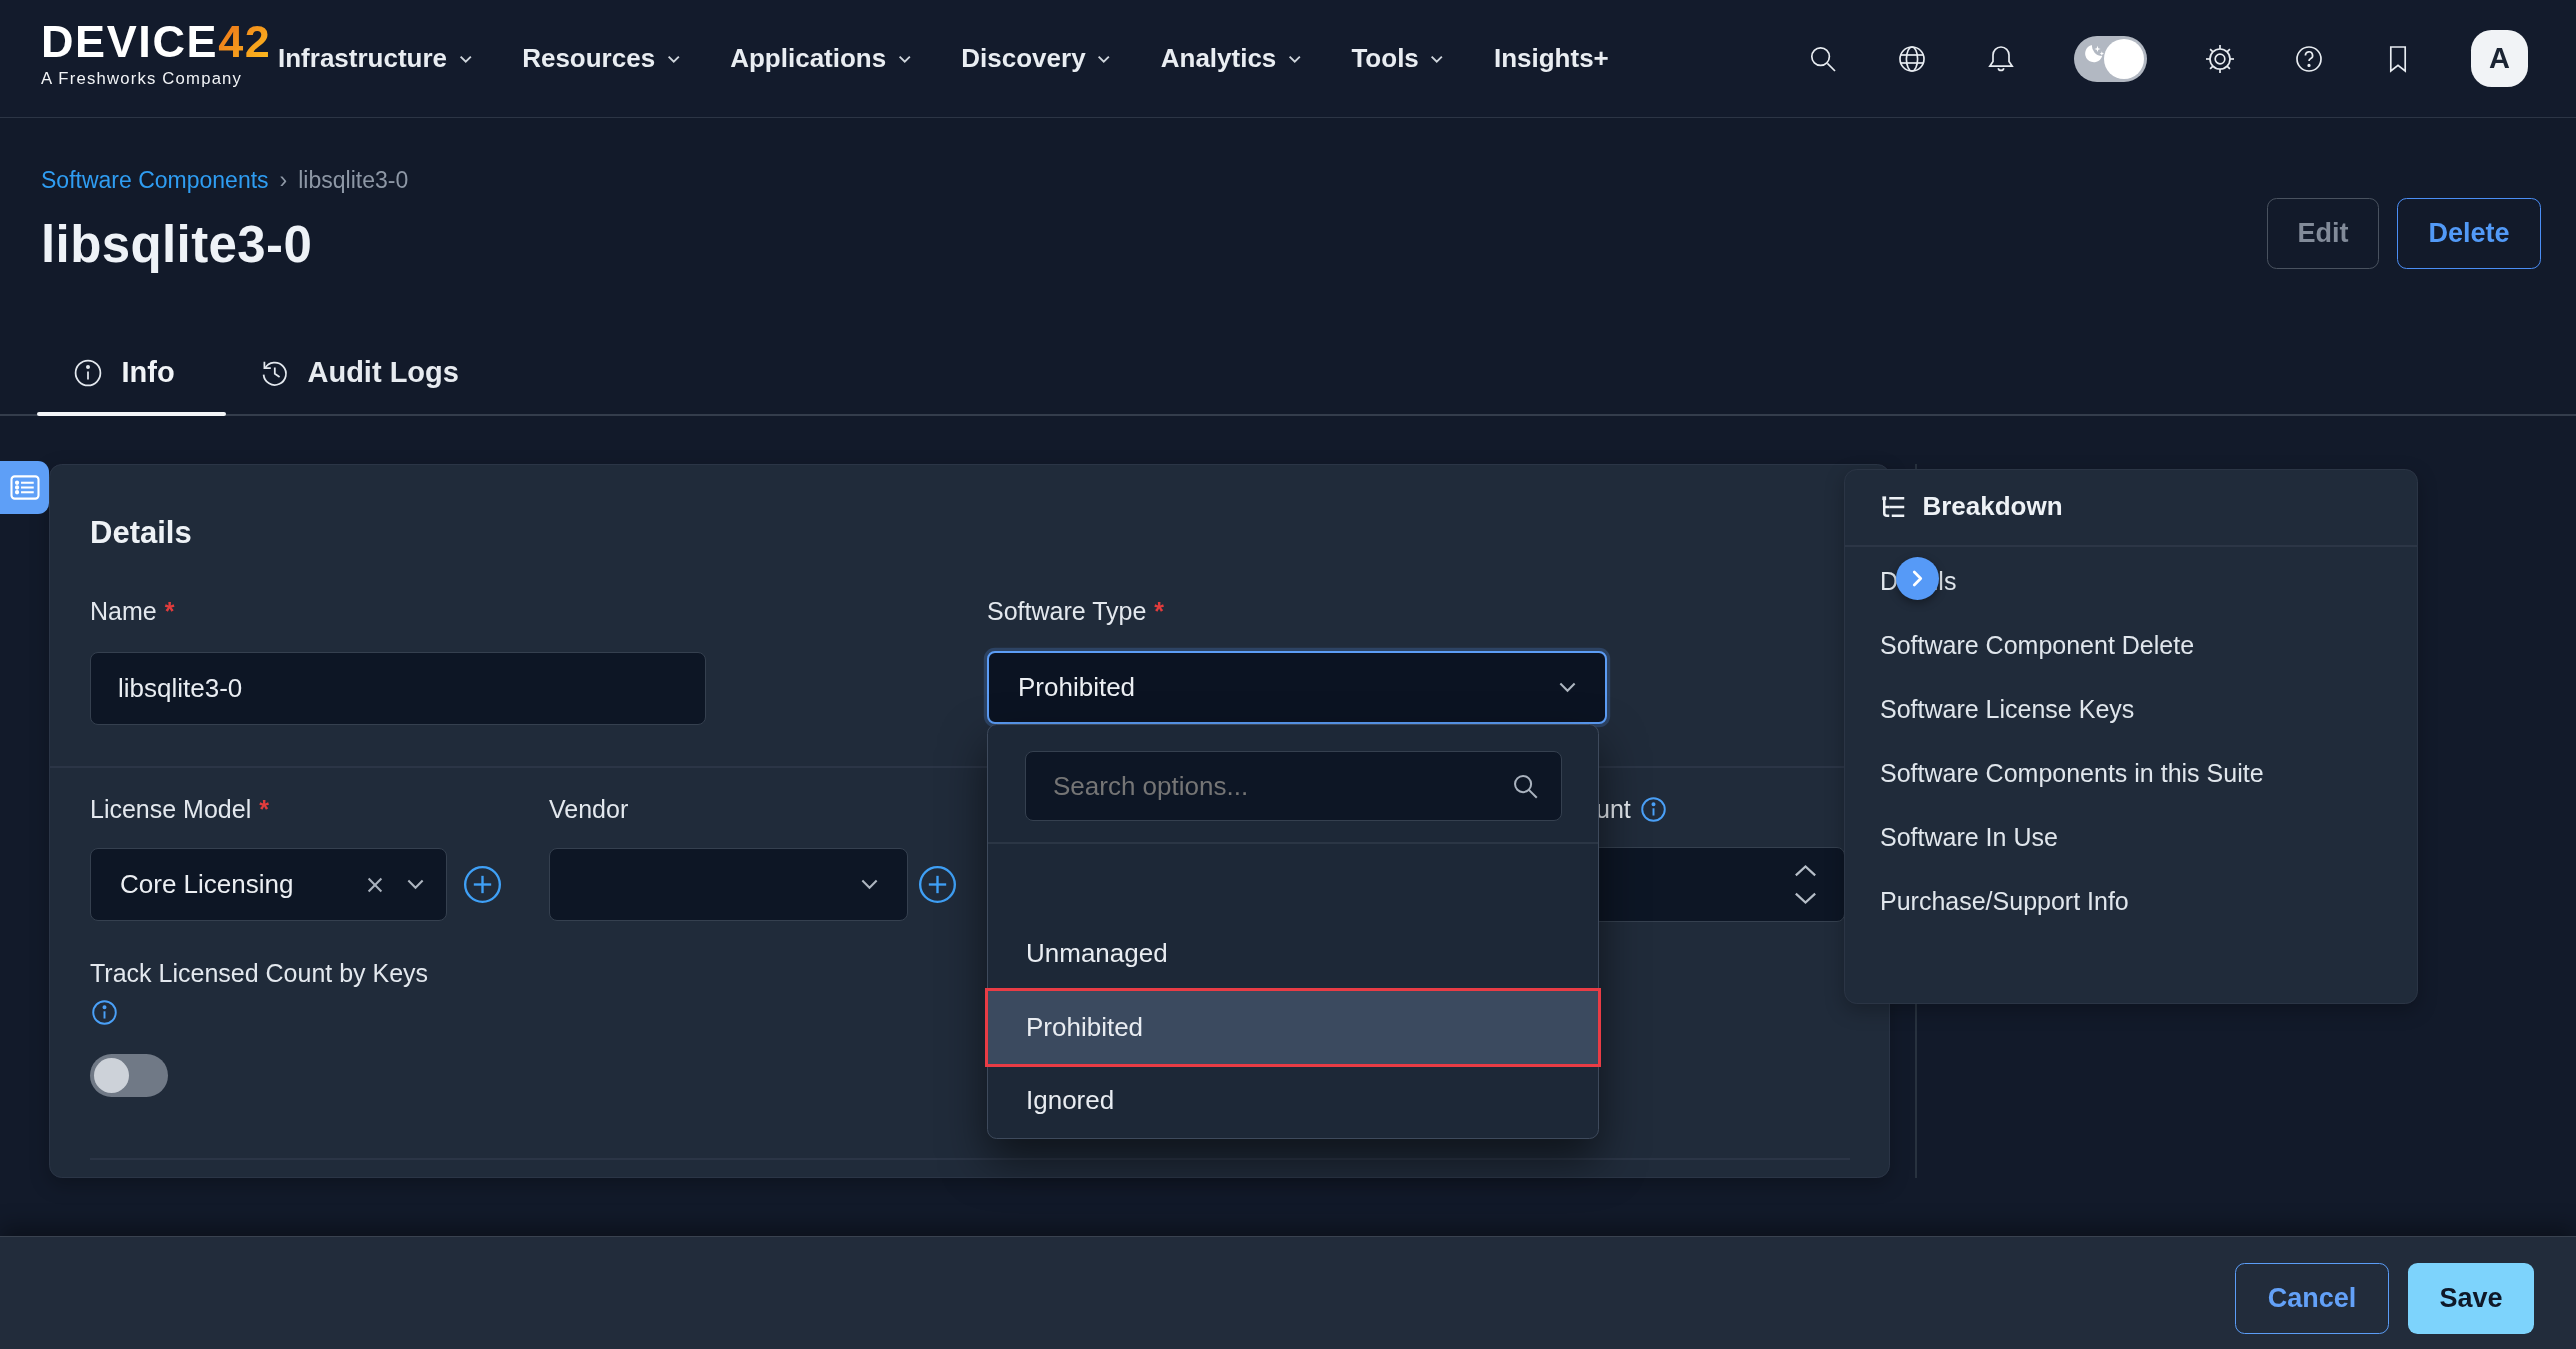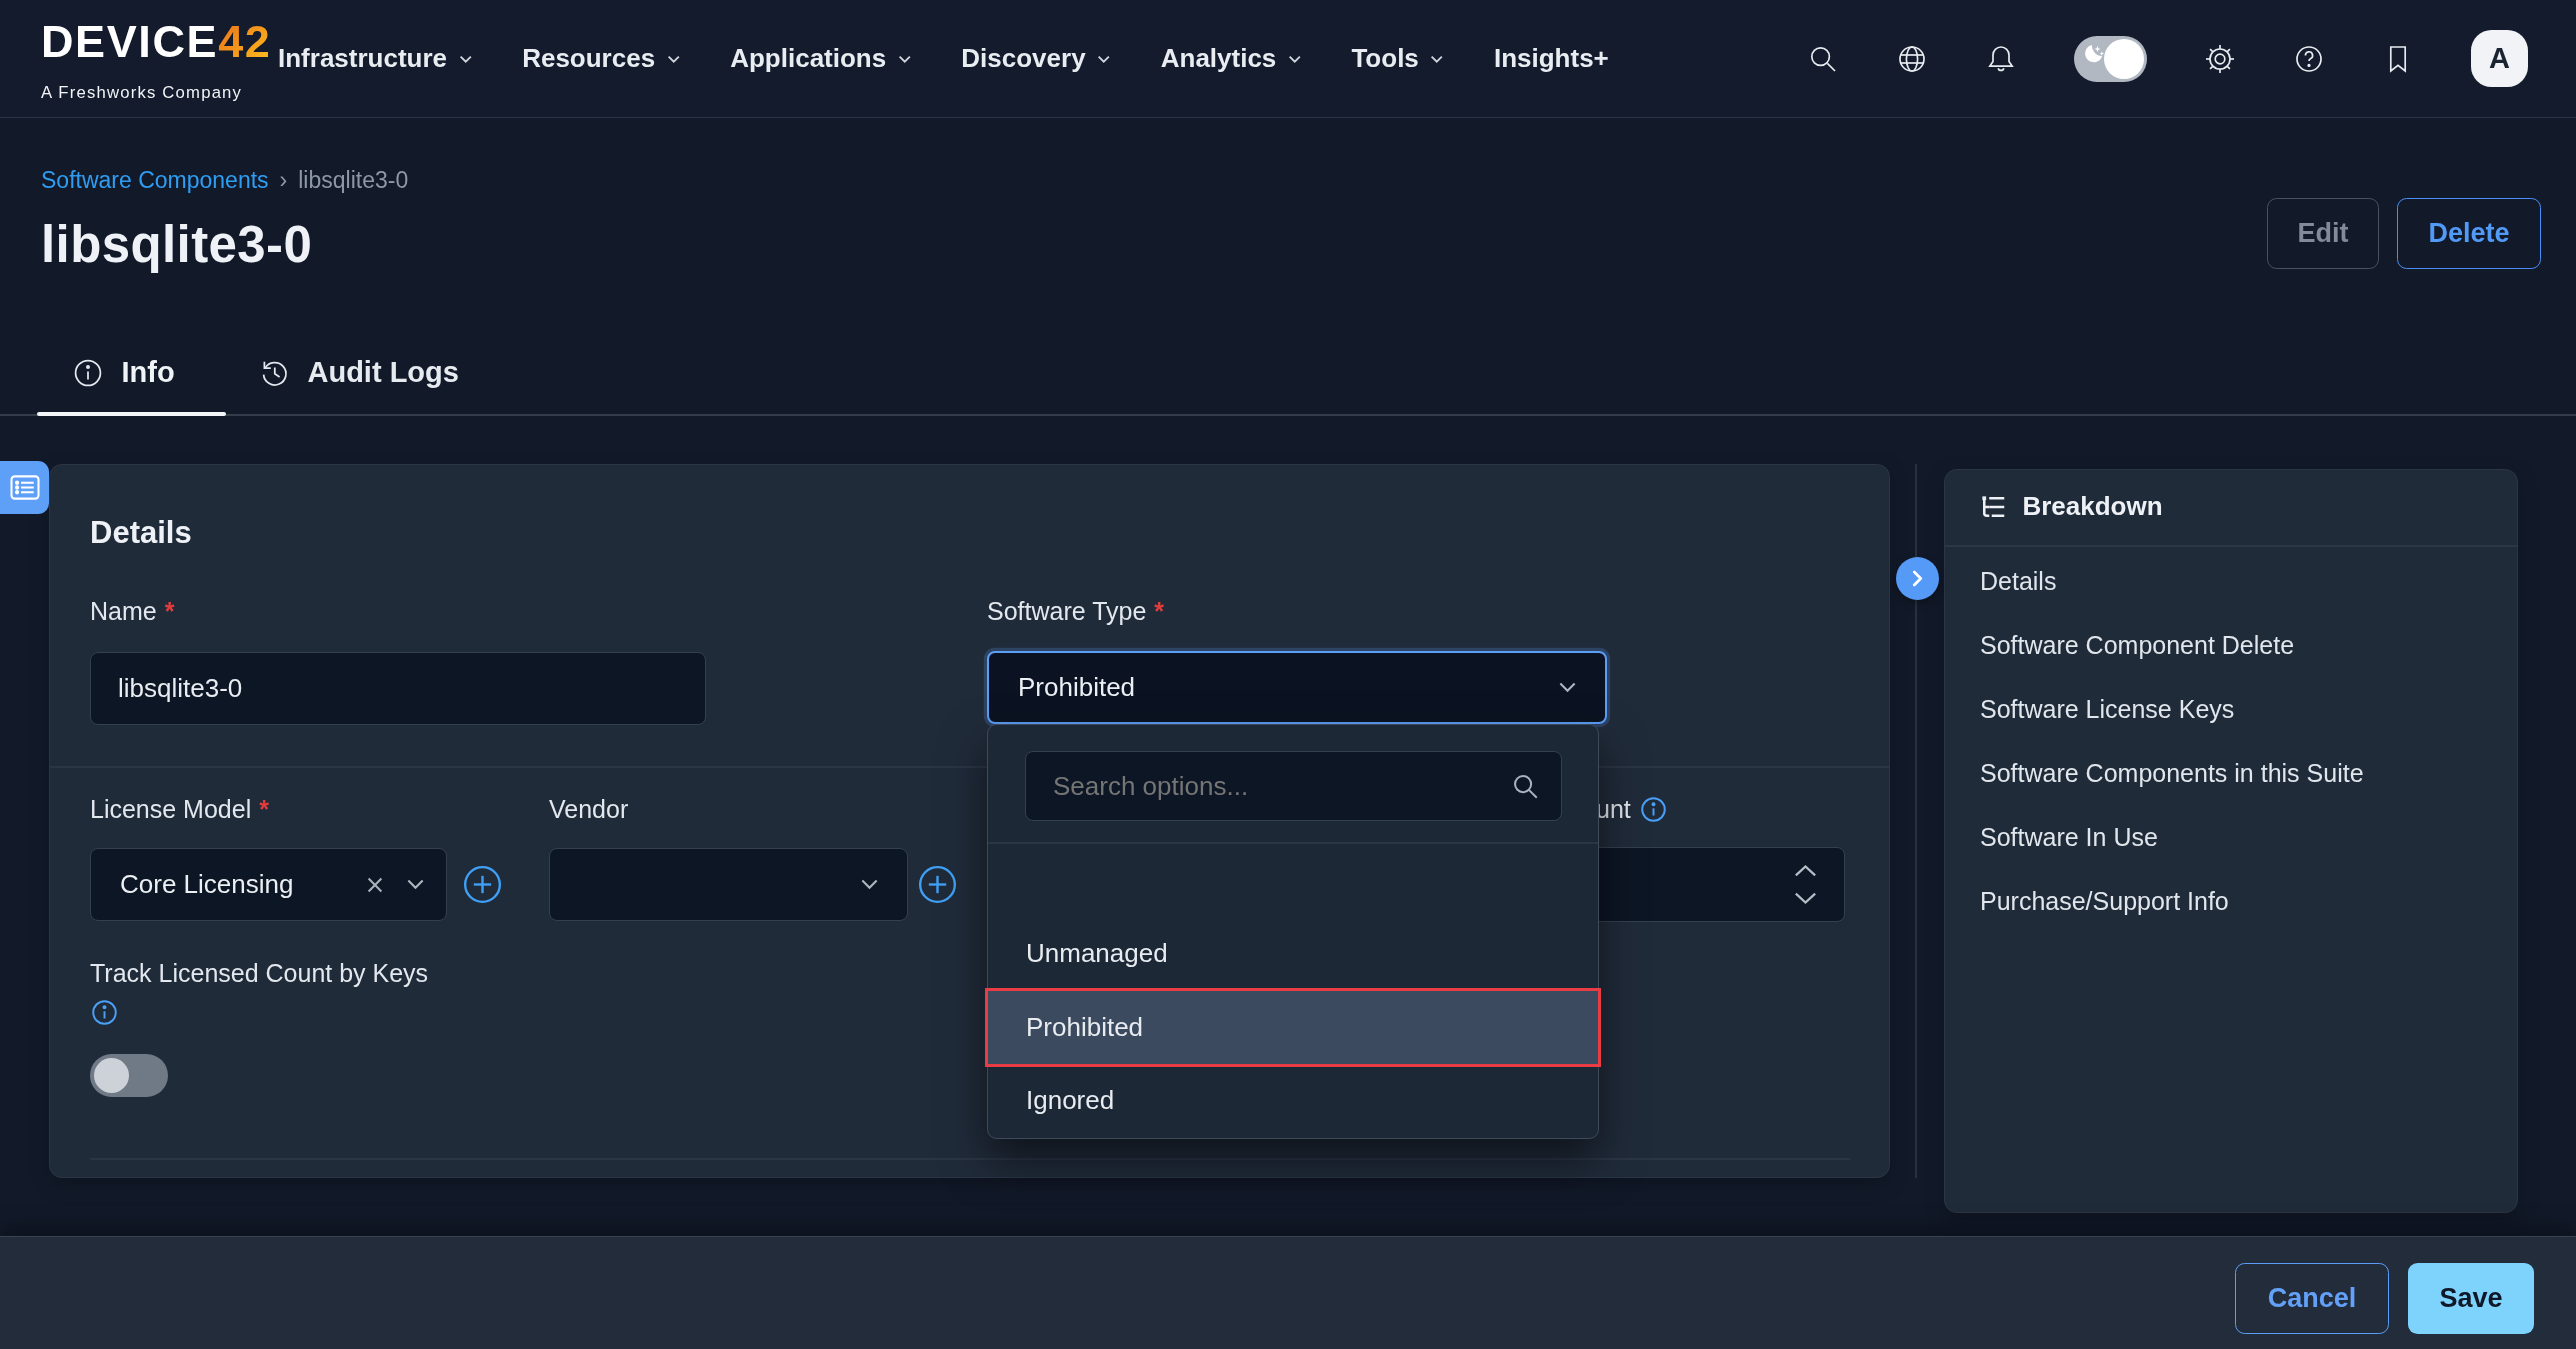--- a/index.html
+++ b/index.html
@@ -6,21 +6,21 @@
   .screen{position:relative;width:2576px;height:1349px;overflow:hidden;
     background:#121a2a;font-family:"Liberation Sans","DejaVu Sans",sans-serif;color:#e7ebf0;}
   .abs{position:absolute;}
   svg{display:block;}
 
   
   .topbar{position:absolute;left:0;top:0;width:2576px;height:117px;background:#131b2c;border-bottom:1.6px solid #2c3545;}
   .logo{position:absolute;left:41px;top:17.5px;}
   .logo-main{font-size:45px;font-weight:800;letter-spacing:1.6px;color:#ffffff;line-height:48px;}
   .logo-num{background:linear-gradient(135deg,#ee7d1a 20%,#fcb61f 85%);-webkit-background-clip:text;background-clip:text;color:transparent;}
-  .logo-tag{font-size:16.7px;letter-spacing:1.2px;color:#f2f4f7;margin-top:17px;}
+  .logo-tag{font-size:16.7px;letter-spacing:1.2px;color:#f2f4f7;margin-top:3px;}
   .main-nav{position:absolute;left:278px;top:0;height:117px;display:flex;align-items:center;gap:48px;}
   .nav-item{display:flex;align-items:center;gap:9.6px;font-size:26px;font-weight:600;color:#e9edf2;cursor:pointer;white-space:nowrap;}
   .nav-chev{width:17.5px;height:17.5px;stroke:#cfd5dc;stroke-width:2.6;fill:none;}
   .top-icons{position:absolute;right:48px;top:0;height:117px;display:flex;align-items:center;gap:57px;}
   .tico{width:32px;height:32px;stroke:#e8ecf1;stroke-width:2.1;fill:none;cursor:pointer;}
   .theme-toggle{width:73px;height:46px;border-radius:23px;background:#b2b8c2;position:relative;cursor:pointer;}
   .theme-knob{position:absolute;right:3.2px;top:3.2px;width:40px;height:40px;border-radius:50%;background:#ffffff;}
   .theme-moon{position:absolute;left:6.4px;top:5.6px;width:27px;height:27px;fill:#ffffff;stroke:none;}
   .avatar{width:57px;height:57px;border-radius:36%;background:#f1f3f6;color:#1b2433;font-size:29px;font-weight:700;
     display:flex;align-items:center;justify-content:center;cursor:pointer;}
@@ -74,21 +74,21 @@
   .dd-search .mag{position:absolute;right:22px;top:21px;width:29px;height:29px;stroke:#aab3bf;stroke-width:2.5;fill:none;}
   .dd-sep{position:absolute;left:0;top:117px;width:100%;height:1.6px;background:#2b3645;}
   .dd-opt{position:absolute;left:0;width:100%;height:73px;display:flex;align-items:center;padding-left:38px;
     box-sizing:border-box;font-size:26px;color:#e8ecf1;cursor:pointer;}
   .dd-opt.hl{background:#3b4a5f;outline:3.2px solid #e93c45;outline-offset:-0.8px;}
 
   
   .vline{position:absolute;left:1915px;top:464px;width:1.6px;height:714px;background:#28323f;}
   .collapse-btn{position:absolute;left:1896px;top:557px;width:43px;height:43px;border-radius:50%;background:#569af7;
     display:flex;align-items:center;justify-content:center;cursor:pointer;z-index:20;box-shadow:0 3.2px 8px rgba(0,0,0,.35);}
-  .breakdown{position:absolute;left:1944px;top:469px;width:574px;height:744px;background:#202b3a;border:0.8px solid #2b3545;
+  .breakdown{position:absolute;left:1844px;top:469px;width:574px;height:535px;background:#202b3a;border:0.8px solid #2b3545;
     border-radius:12.8px;box-sizing:border-box;box-shadow:0 6.4px 19px rgba(0,0,0,.25);}
   .bd-head{position:absolute;left:33px;top:21px;display:flex;align-items:center;gap:14.4px;font-size:26px;font-weight:700;color:#eef2f6;}
   .bd-sep{position:absolute;left:0;top:75px;width:100%;height:1.6px;background:#2c3646;}
   .bd-list{position:absolute;left:0;top:79px;width:100%;}
   .bd-item{height:64px;display:flex;align-items:center;padding-left:35px;font-size:25px;color:#e0e6ec;cursor:pointer;}
 
   
   .footer{position:absolute;left:0;top:1236px;width:2576px;height:113px;background:#222c3b;border-top:1.6px solid #39424f;
     box-shadow:0 -9.6px 21px rgba(0,0,0,.35);z-index:10;}
   .btn-cancel{left:2227px;top:26px;width:154px;height:71px;border:1.6px solid #5b9df7;color:#63a1f8;background:transparent;margin-left:8px;}

